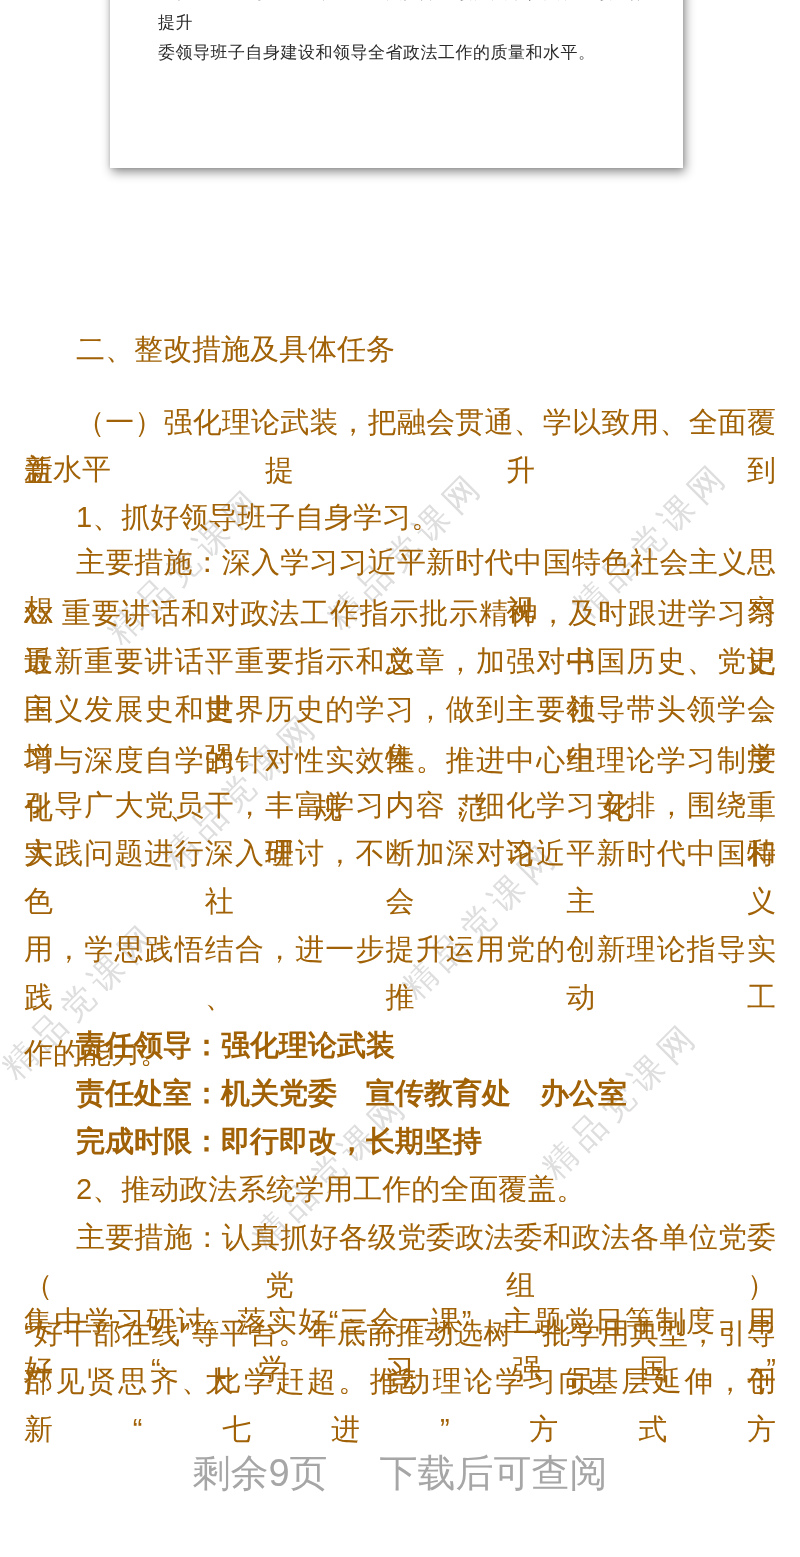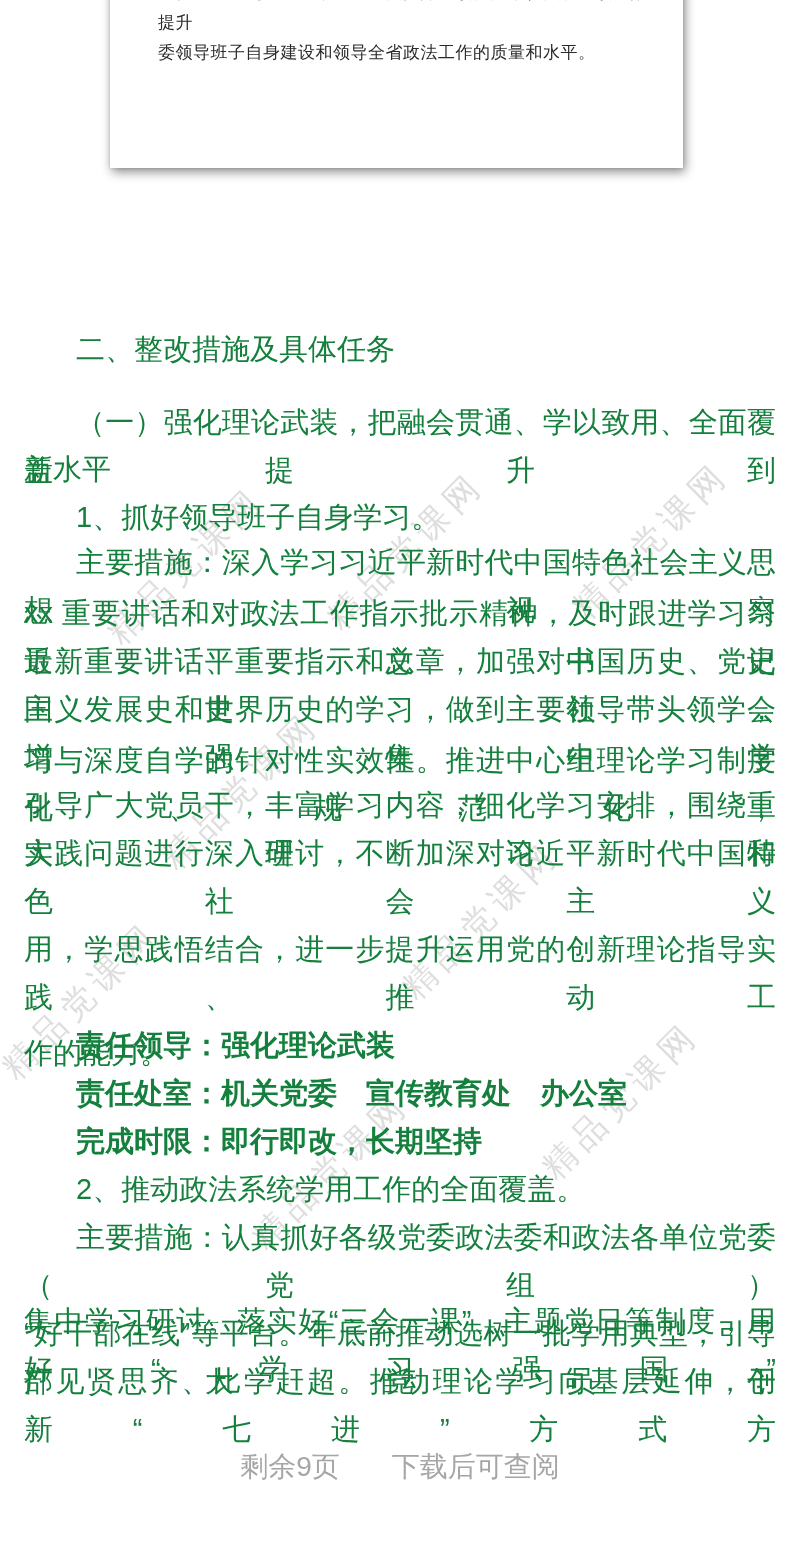--- a/index.html
+++ b/index.html
@@ -21,29 +21,29 @@
   #wm-layer{position:absolute;inset:0;z-index:1;pointer-events:none;}
   .wm{
     position:absolute;width:260px;height:44px;margin-left:-130px;margin-top:-22px;
     transform:rotate(-45deg);font-size:34px;letter-spacing:7px;
     color:#dedede;white-space:nowrap;text-align:center;line-height:44px;
   }
   
   #doc{position:absolute;inset:0;z-index:2;}
   .line{
     position:absolute;left:24px;width:752px;height:48px;line-height:48px;
-    font-size:29px;color:#15803d;white-space:pre;
+    font-size:29px;color:#a16207;white-space:pre;
   }
   .line.ind{text-indent:52px;}
   .line.j{white-space:normal;text-align:justify;text-align-last:justify;}
   .line.b{font-weight:600;}
   
   .footer{
     position:absolute;left:0;top:1448px;width:800px;text-align:center;
-    font-size:28px;color:#a6a6a6;z-index:2;
+    font-size:38px;color:#a6a6a6;z-index:2;
   }
   .footer .remaining{margin-right:52px;}
 </style>
 </head>
 <body>
 
 <div class="preview-card">
   <div class="ptext">
     <div>纪律建设和制度建设，从严从实抓好整改落实，切实以整改成效提升</div>
     <div>委领导班子自身建设和领导全省政法工作的质量和水平。</div>

